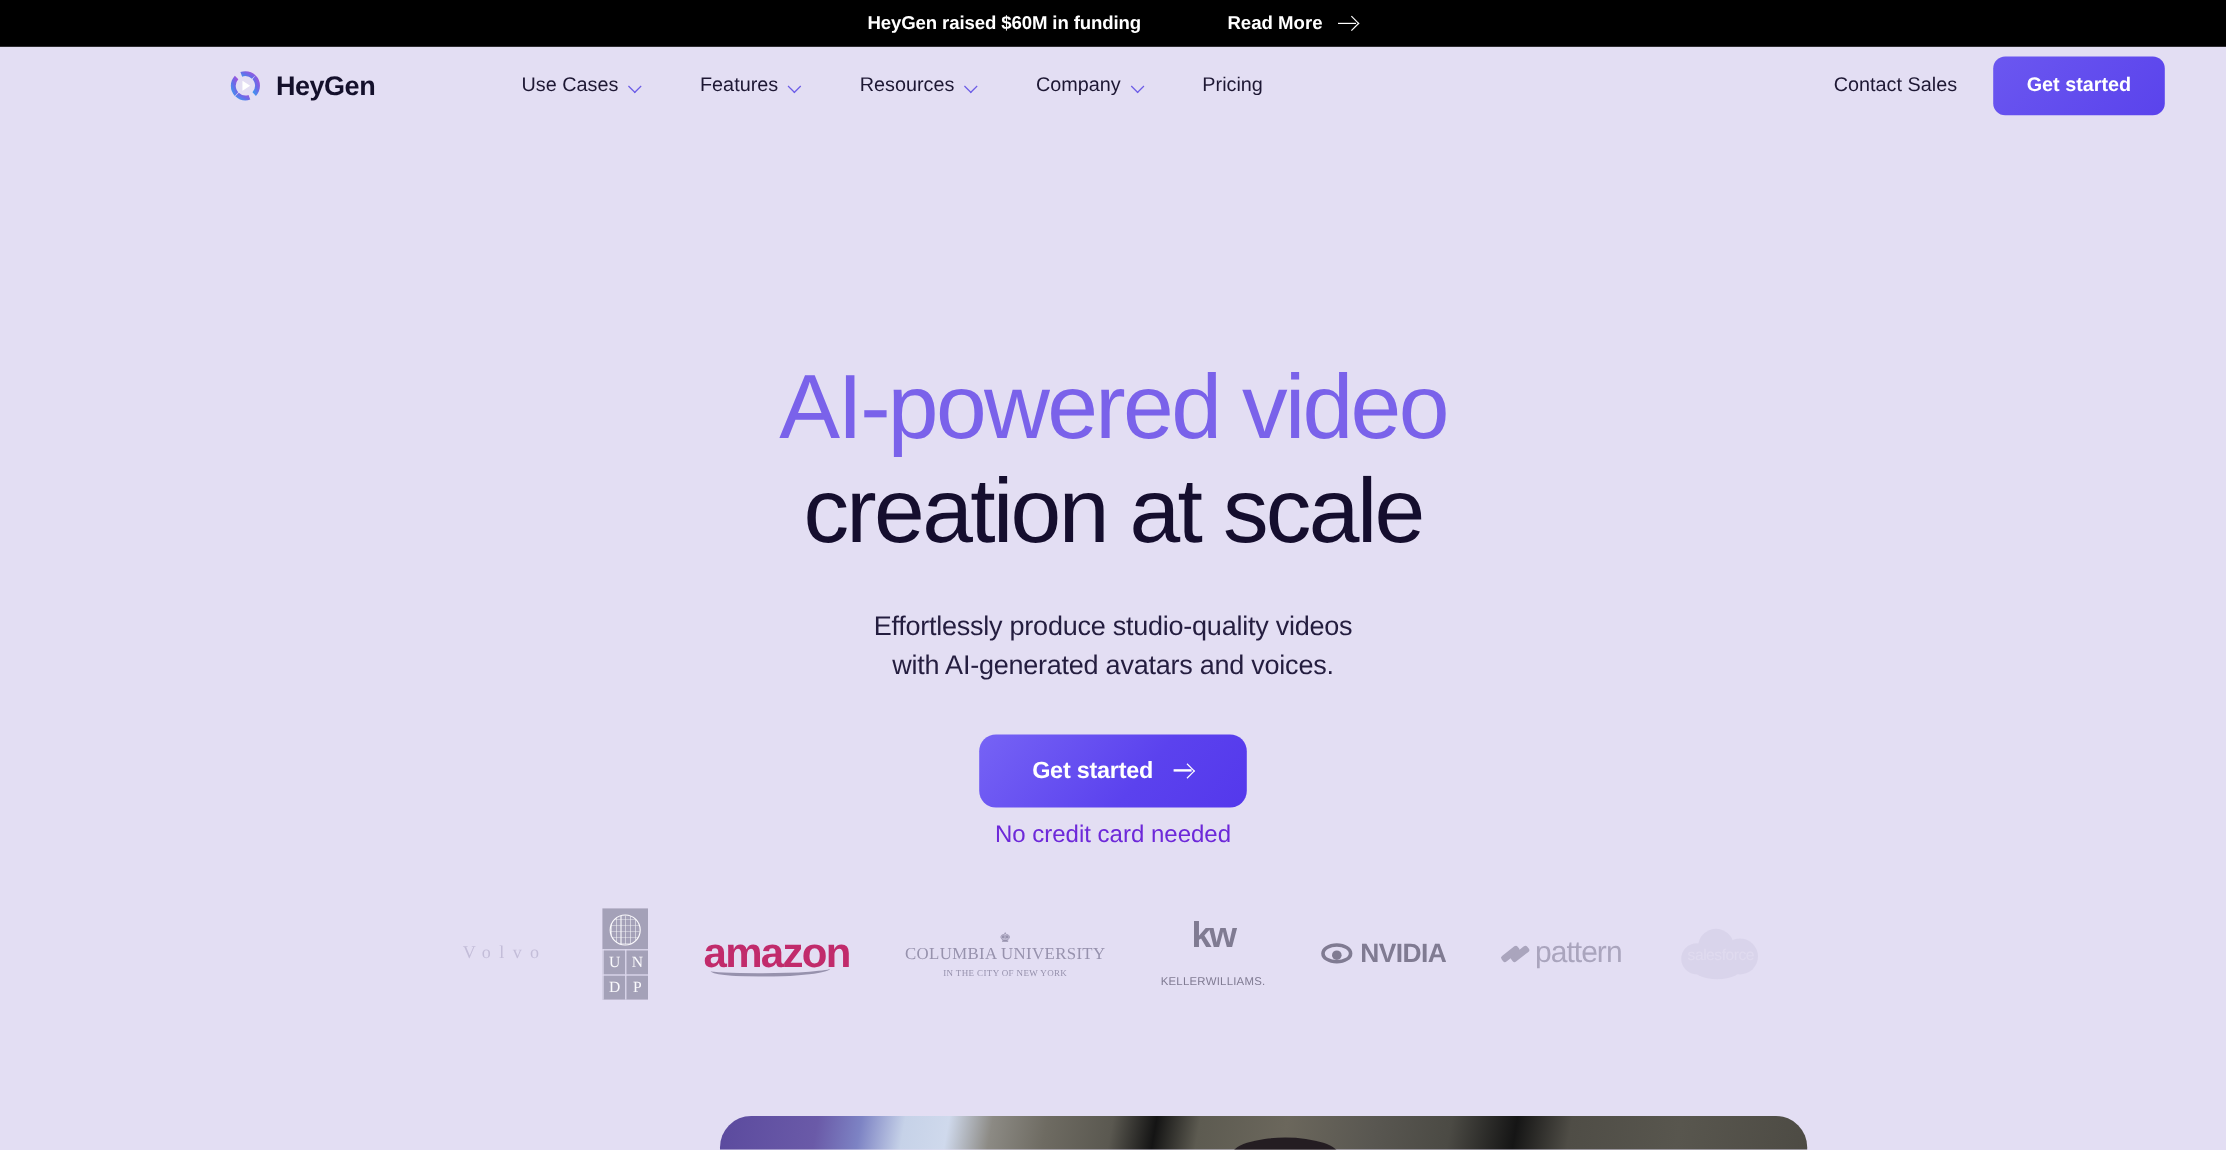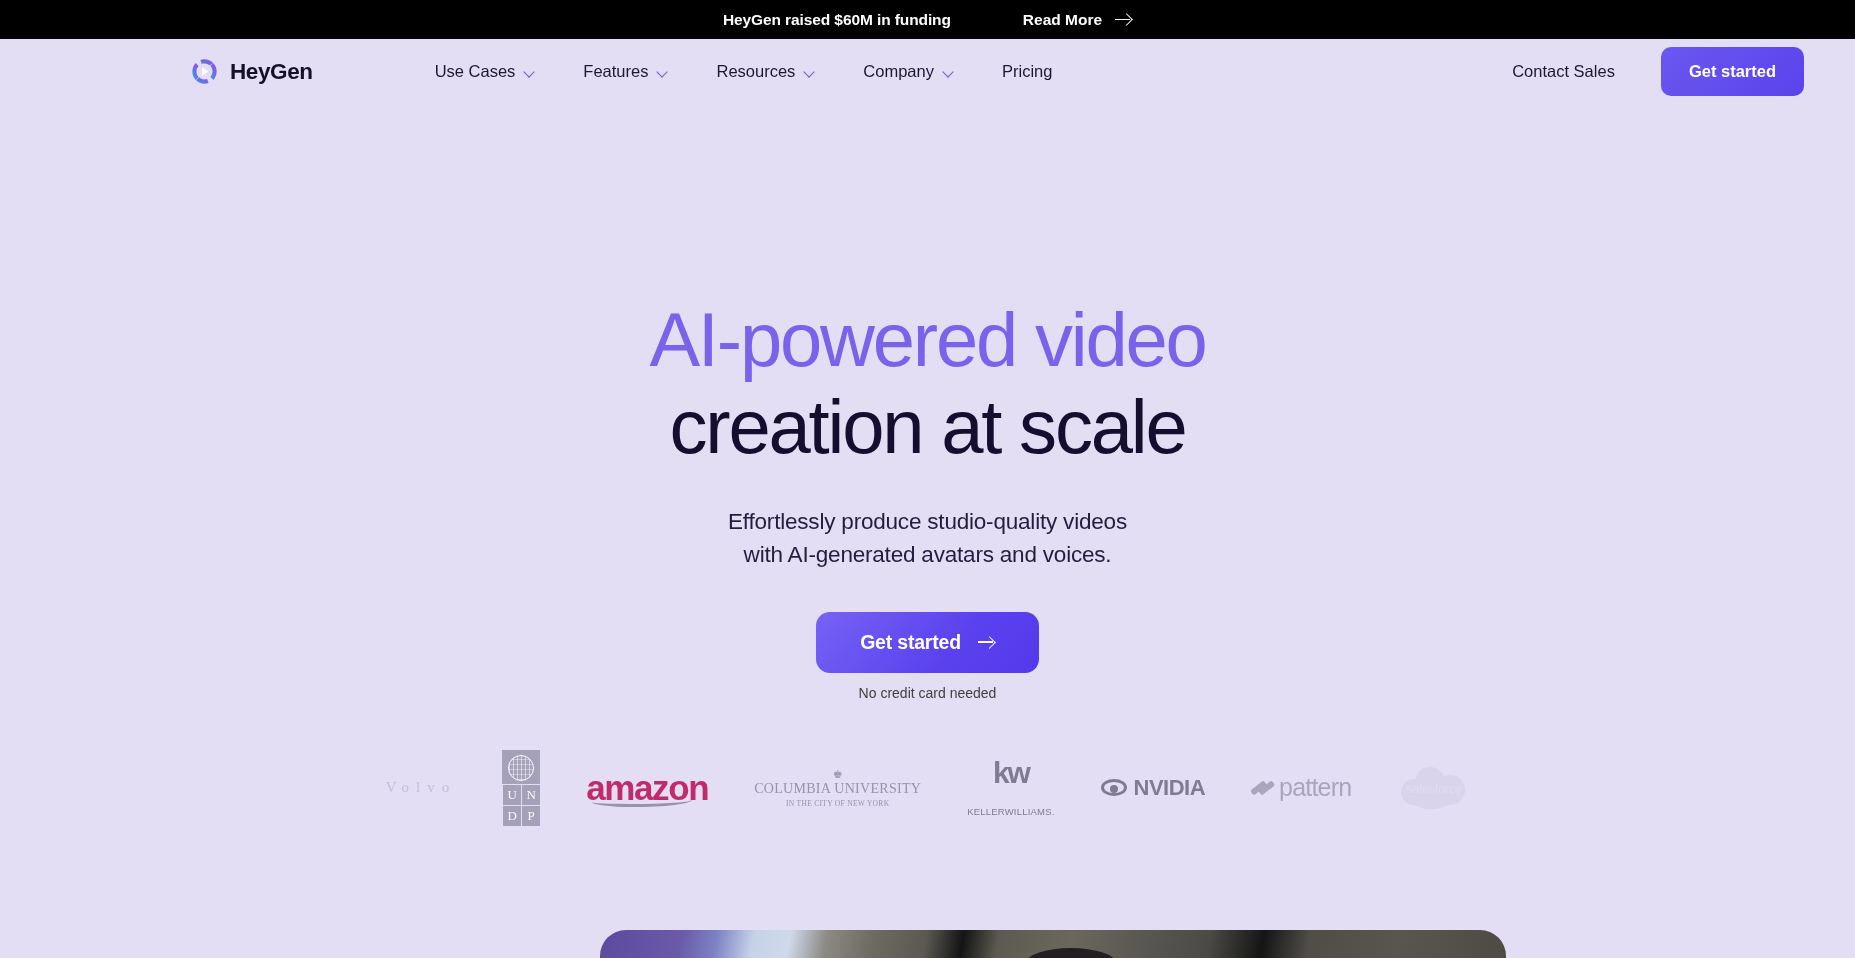--- a/index.html
+++ b/index.html
@@ -114,21 +114,21 @@
     width: 7px; height: 7px;
     border-right: 1.9px solid #6C5CE7;
     border-bottom: 1.9px solid #6C5CE7;
     transform: rotate(45deg);
   }
 
   .nav-right {
     margin-left: auto;
     display: flex;
     align-items: center;
-    gap: 40px;
+    gap: 24px;
   }
   .contact-link {
     font-size: 16.5px;
     color: #1D1733;
     text-decoration: none;
     cursor: pointer;
     white-space: nowrap;
     padding: 8px 6px;
   }
   .btn-primary-sm {
@@ -177,22 +177,22 @@
     font-weight: 700;
     border: none;
     border-radius: 14px;
     padding: 19px 44px;
     cursor: pointer;
     letter-spacing: -0.2px;
     font-family: "Liberation Sans", sans-serif;
   }
   .cta-note {
     margin-top: 12px;
-    font-size: 14px;
-    color: #404040;
+    font-size: 20px;
+    color: #6d28d9;
   }
 
   
   .logos {
     margin-top: 52px;
     display: flex;
     align-items: center;
     justify-content: center;
     gap: 46px;
     opacity: 1;

